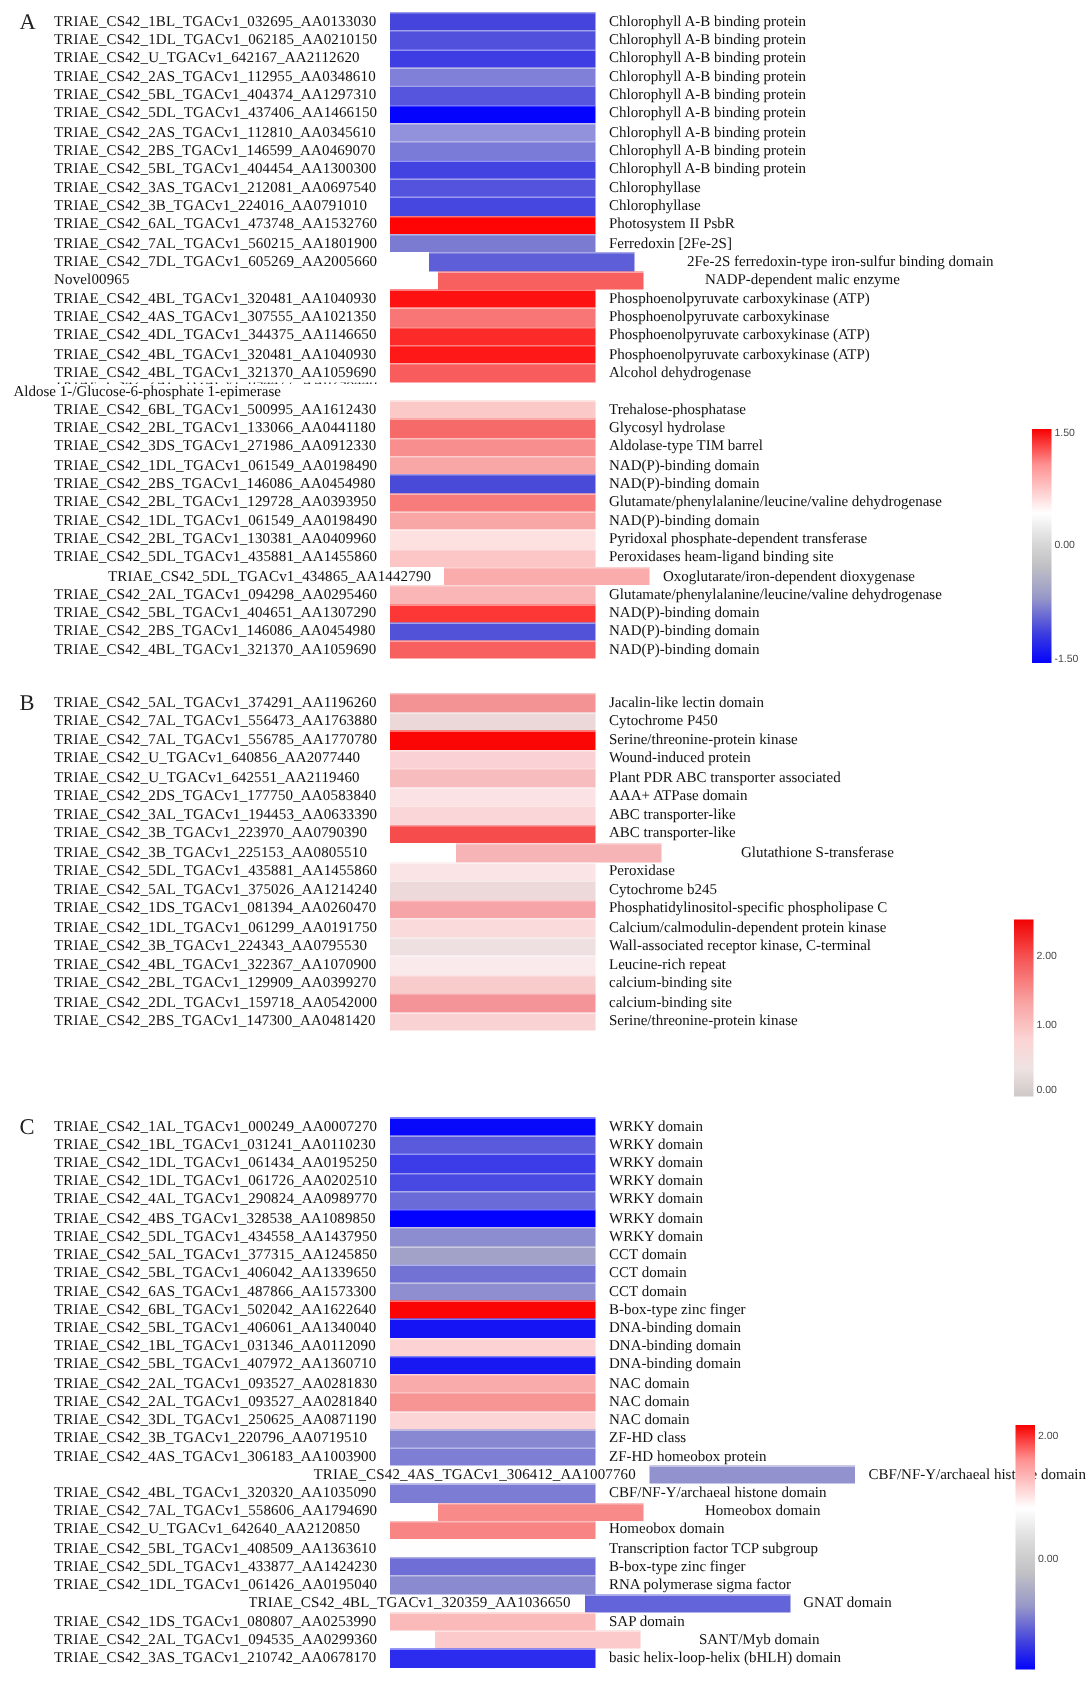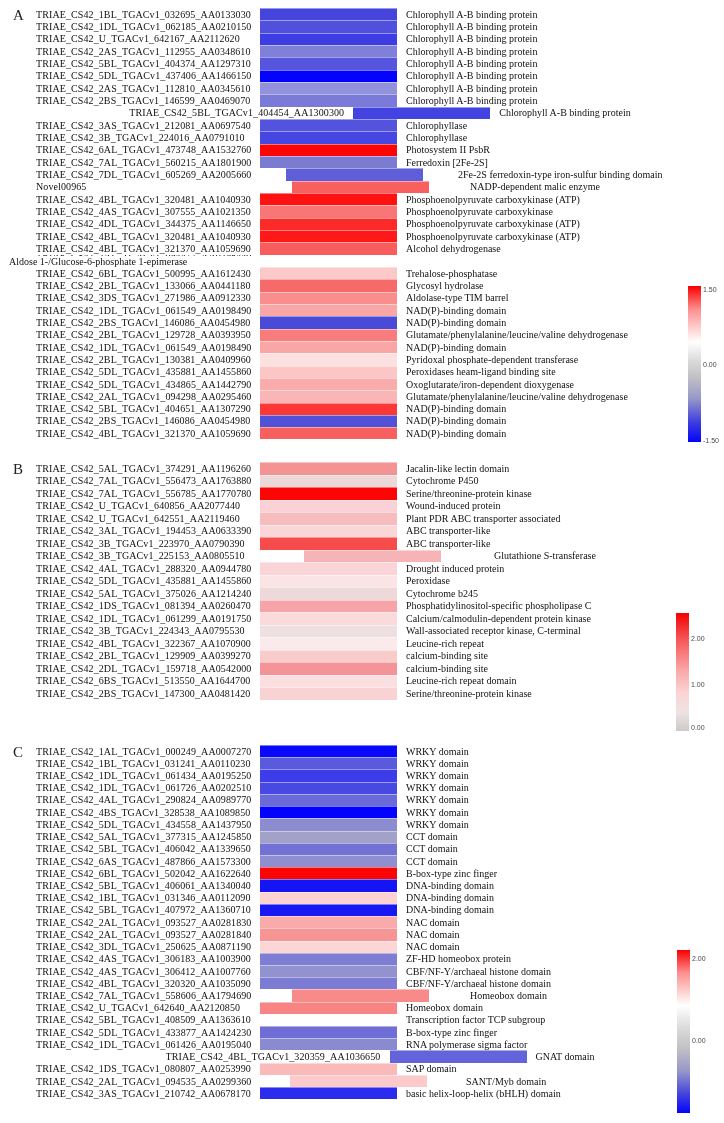--- a/index.html
+++ b/index.html
@@ -72,21 +72,21 @@
         <div class="row" style="height: 12.33px;">
           <span class="gene">TRIAE_CS42_2AS_TGACv1_112810_AA0345610</span>
           <span class="cell" title="-0.55" style="background: rgb(146, 146, 220);"></span>
           <span class="anno">Chlorophyll A-B binding protein</span>
         </div>
         <div class="row" style="height: 12.33px;">
           <span class="gene">TRIAE_CS42_2BS_TGACv1_146599_AA0469070</span>
           <span class="cell" title="-0.8" style="background: rgb(122, 122, 216);"></span>
           <span class="anno">Chlorophyll A-B binding protein</span>
         </div>
-        <div class="row" style="height: 12.33px; justify-content: center;">
+        <div class="row" style="height: 12.33px;">
           <span class="gene">TRIAE_CS42_5BL_TGACv1_404454_AA1300300</span>
           <span class="cell" title="-1.15" style="background: rgb(67, 67, 226);"></span>
           <span class="anno">Chlorophyll A-B binding protein</span>
         </div>
         <div class="row" style="height: 12.33px;">
           <span class="gene">TRIAE_CS42_3AS_TGACv1_212081_AA0697540</span>
           <span class="cell" title="-1" style="background: rgb(83, 83, 222);"></span>
           <span class="anno">Chlorophyllase</span>
         </div>
         <div class="row" style="height: 12.33px;">
@@ -182,21 +182,21 @@
         <div class="row" style="height: 12.33px;">
           <span class="gene">TRIAE_CS42_2BL_TGACv1_130381_AA0409960</span>
           <span class="cell" title="0.2" style="background: rgb(253, 224, 224);"></span>
           <span class="anno">Pyridoxal phosphate-dependent transferase</span>
         </div>
         <div class="row" style="height: 12.33px;">
           <span class="gene">TRIAE_CS42_5DL_TGACv1_435881_AA1455860</span>
           <span class="cell" title="0.35" style="background: rgb(252, 198, 198);"></span>
           <span class="anno">Peroxidases heam-ligand binding site</span>
         </div>
-        <div class="row" style="height: 12.33px;">
+        <div class="row" style="height: 12.33px; margin-left: 36px;">
           <span class="gene">TRIAE_CS42_5DL_TGACv1_434865_AA1442790</span>
           <span class="cell" title="0.55" style="background: rgb(250, 172, 172);"></span>
           <span class="anno">Oxoglutarate/iron-dependent dioxygenase</span>
         </div>
         <div class="row" style="height: 12.33px;">
           <span class="gene">TRIAE_CS42_2AL_TGACv1_094298_AA0295460</span>
           <span class="cell" title="0.5" style="background: rgb(250, 182, 182);"></span>
           <span class="anno">Glutamate/phenylalanine/leucine/valine  dehydrogenase</span>
         </div>
         <div class="row" style="height: 12.33px;">
@@ -237,42 +237,42 @@
         </div>
         <div class="row" style="height: 12.5px;">
           <span class="gene">TRIAE_CS42_U_TGACv1_640856_AA2077440</span>
           <span class="cell" title="0.5" style="background: rgb(250, 210, 214);"></span>
           <span class="anno">Wound-induced protein</span>
         </div>
         <div class="row" style="height: 12.5px;">
           <span class="gene">TRIAE_CS42_U_TGACv1_642551_AA2119460</span>
           <span class="cell" title="0.7" style="background: rgb(247, 188, 190);"></span>
           <span class="anno">Plant PDR ABC transporter associated</span>
+        </div>
+        <div class="row" style="height: 12.5px;">
+          <span class="gene">TRIAE_CS42_2DS_TGACv1_177750_AA0583840</span>
+          <span class="cell" title="0.3" style="background: rgb(251, 226, 228);"></span>
+          <span class="anno">AAA+ ATPase domain</span>
         </div>
         <div class="row" style="height: 12.5px;">
           <span class="gene">TRIAE_CS42_3AL_TGACv1_194453_AA0633390</span>
           <span class="cell" title="0.45" style="background: rgb(250, 214, 216);"></span>
           <span class="anno">ABC transporter-like</span>
         </div>
         <div class="row" style="height: 12.5px;">
           <span class="gene">TRIAE_CS42_3B_TGACv1_223970_AA0790390</span>
           <span class="cell" title="1.8" style="background: rgb(246, 76, 76);"></span>
           <span class="anno">ABC transporter-like</span>
         </div>
         <div class="row" style="height: 12.5px; gap: 44px;">
           <span class="gene">TRIAE_CS42_3B_TGACv1_225153_AA0805510</span>
           <span class="cell" title="0.75" style="background: rgb(247, 180, 182);"></span>
           <span class="anno">Glutathione S-transferase</span>
         </div>
         <div class="row" style="height: 12.5px;">
-          <span class="gene">TRIAE_CS42_4AL_TGACv1_288320_AA0944780</span>
-          <span class="cell" title="0.45" style="background: rgb(250, 212, 214);"></span>
-          <span class="anno">Drought induced protein</span>
-        </div>
-        <div class="row" style="height: 12.5px;">
           <span class="gene">TRIAE_CS42_5DL_TGACv1_435881_AA1455860</span>
           <span class="cell" title="0.28" style="background: rgb(251, 228, 229);"></span>
           <span class="anno">Peroxidase</span>
         </div>
         <div class="row" style="height: 12.5px;">
           <span class="gene">TRIAE_CS42_5AL_TGACv1_375026_AA1214240</span>
           <span class="cell" title="0.33" style="background: rgb(238, 217, 218);"></span>
           <span class="anno">Cytochrome b245</span>
         </div>
         <div class="row" style="height: 12.5px;">
@@ -299,25 +299,20 @@
           <span class="gene">TRIAE_CS42_2BL_TGACv1_129909_AA0399270</span>
           <span class="cell" title="0.5" style="background: rgb(249, 204, 204);"></span>
           <span class="anno">calcium-binding site</span>
         </div>
         <div class="row" style="height: 12.5px;">
           <span class="gene">TRIAE_CS42_2DL_TGACv1_159718_AA0542000</span>
           <span class="cell" title="1.05" style="background: rgb(245, 148, 152);"></span>
           <span class="anno">calcium-binding site</span>
         </div>
         <div class="row" style="height: 12.5px;">
-          <span class="gene">TRIAE_CS42_6BS_TGACv1_513550_AA1644700</span>
-          <span class="cell" title="0.35" style="background: rgb(251, 222, 223);"></span>
-          <span class="anno">Leucine-rich repeat domain</span>
-        </div>
-        <div class="row" style="height: 12.5px;">
           <span class="gene">TRIAE_CS42_2BS_TGACv1_147300_AA0481420</span>
           <span class="cell" title="0.45" style="background: rgb(249, 210, 212);"></span>
           <span class="anno">Serine/threonine-protein kinase</span>
         </div>
       </div>
   </section>
 
   <section class="panel" id="panel-2" style="top:745px;height:367px;">
     <div class="panel-label">C</div>
     <div class="rows">
@@ -400,25 +395,30 @@
           <span class="gene">TRIAE_CS42_2AL_TGACv1_093527_AA0281840</span>
           <span class="cell" title="1" style="background: rgb(247, 148, 148);"></span>
           <span class="anno">NAC domain</span>
         </div>
         <div class="row" style="height: 12.23px;">
           <span class="gene">TRIAE_CS42_3DL_TGACv1_250625_AA0871190</span>
           <span class="cell" title="0.38" style="background: rgb(252, 214, 214);"></span>
           <span class="anno">NAC domain</span>
         </div>
         <div class="row" style="height: 12.23px;">
+          <span class="gene">TRIAE_CS42_3B_TGACv1_220796_AA0719510</span>
+          <span class="cell" title="-0.9" style="background: rgb(136, 136, 210);"></span>
+          <span class="anno">ZF-HD class</span>
+        </div>
+        <div class="row" style="height: 12.23px;">
           <span class="gene">TRIAE_CS42_4AS_TGACv1_306183_AA1003900</span>
           <span class="cell" title="-0.95" style="background: rgb(126, 126, 212);"></span>
           <span class="anno">ZF-HD homeobox protein</span>
         </div>
-        <div class="row" style="height: 12.23px;">
+        <div class="row" style="height: 12.23px; justify-content: flex-end;">
           <span class="gene">TRIAE_CS42_4AS_TGACv1_306412_AA1007760</span>
           <span class="cell" title="-0.8" style="background: rgb(146, 146, 207);"></span>
           <span class="anno">CBF/NF-Y/archaeal histone domain</span>
         </div>
         <div class="row" style="height: 12.23px;">
           <span class="gene">TRIAE_CS42_4BL_TGACv1_320320_AA1035090</span>
           <span class="cell" title="-0.97" style="background: rgb(124, 124, 212);"></span>
           <span class="anno">CBF/NF-Y/archaeal histone domain</span>
         </div>
         <div class="row" style="height: 12.23px; gap: 32px;">

